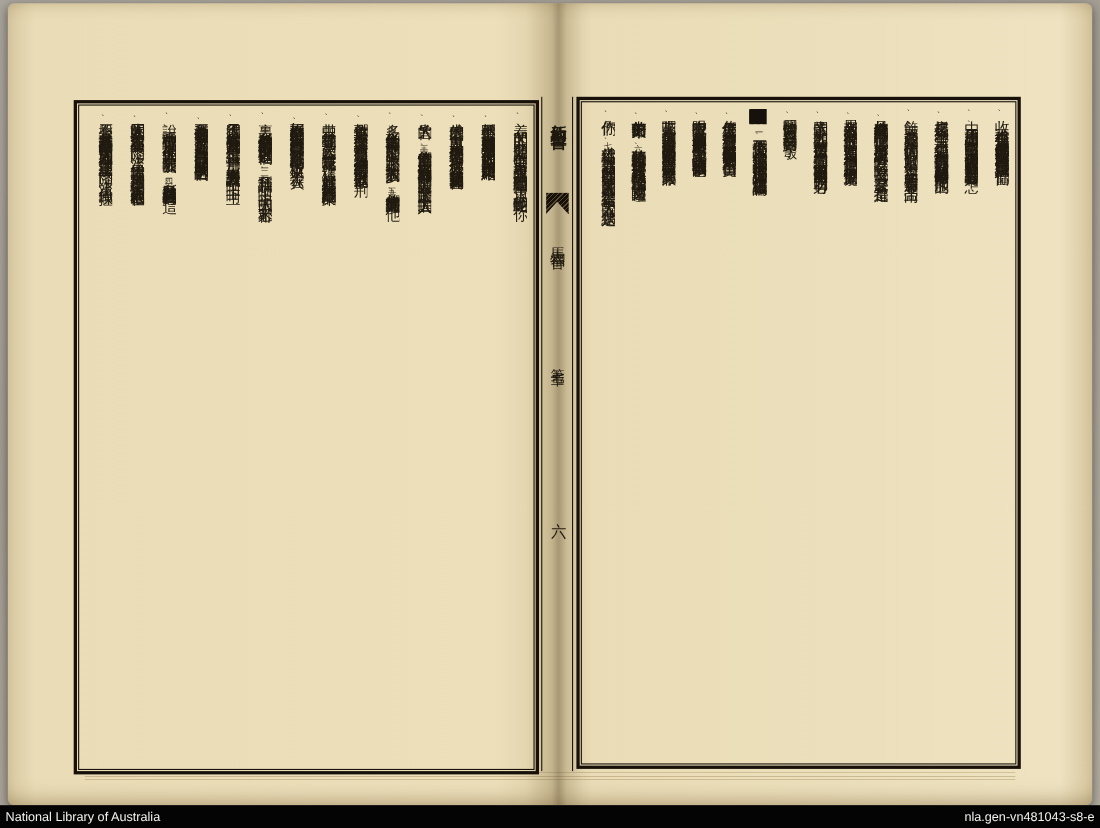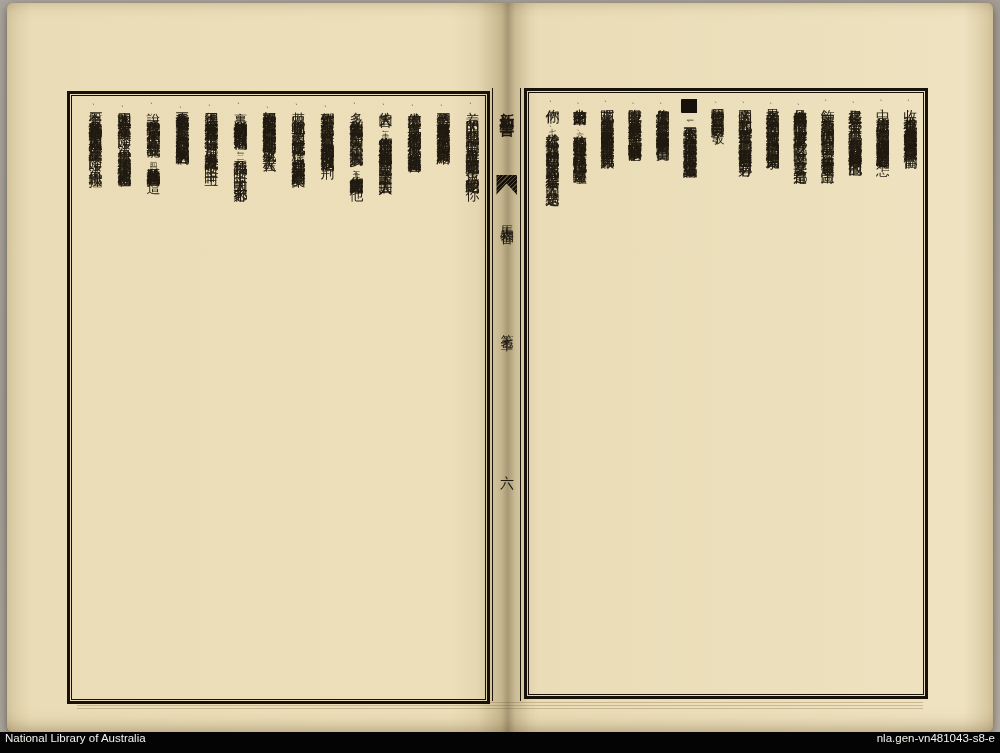--- a/index.html
+++ b/index.html
@@ -45,21 +45,21 @@
   .strip-gospel{top:126px;font-size:13.5px;letter-spacing:2px;}
   .strip-chapter{top:236px;font-size:12.5px;letter-spacing:2px;}
   .strip-folio{top:376px;font-size:14px;}
   .fishtail{
     position:absolute;left:50%;transform:translateX(-50%);top:87px;width:21px;height:20px;
     background:repeating-linear-gradient(135deg,#161009 0 2px,#564a33 2px 3px);
     clip-path:polygon(0 0,100% 0,100% 100%,50% 42%,0 100%);
   }
   .source-bar{
     position:absolute;left:0;bottom:0;width:100%;height:21px;background:#040404;
-    display:flex;justify-content:space-between;box-sizing:border-box;padding:0 5px;
+    display:flex;justify-content:space-between;align-items:center;box-sizing:border-box;padding:0 5px;
     font-family:"Liberation Sans","DejaVu Sans",sans-serif;font-size:11.5px;color:#f2f2ee;
   }
   .edge-lines{position:absolute;left:70px;right:70px;bottom:23px;height:7px;pointer-events:none;
     background:repeating-linear-gradient(180deg,rgba(140,112,66,.35) 0 1px,rgba(0,0,0,0) 1px 3px);}
 </style>
 </head>
 <body>
 
 <div class="paper">
   <div class="edge-lines"></div>

